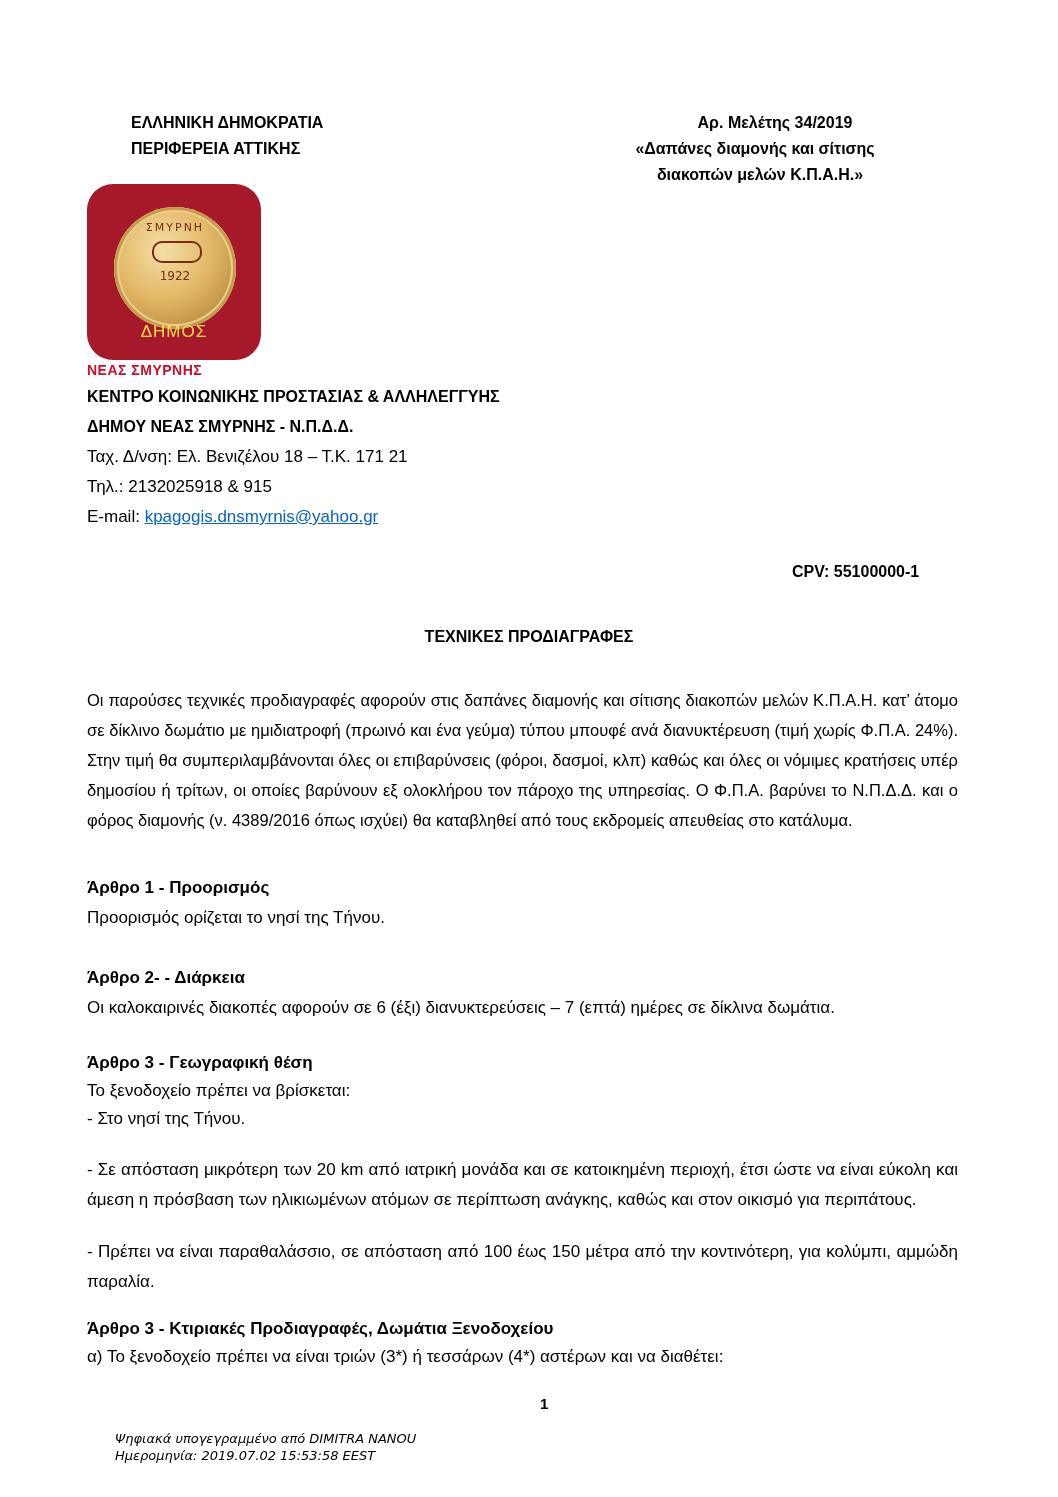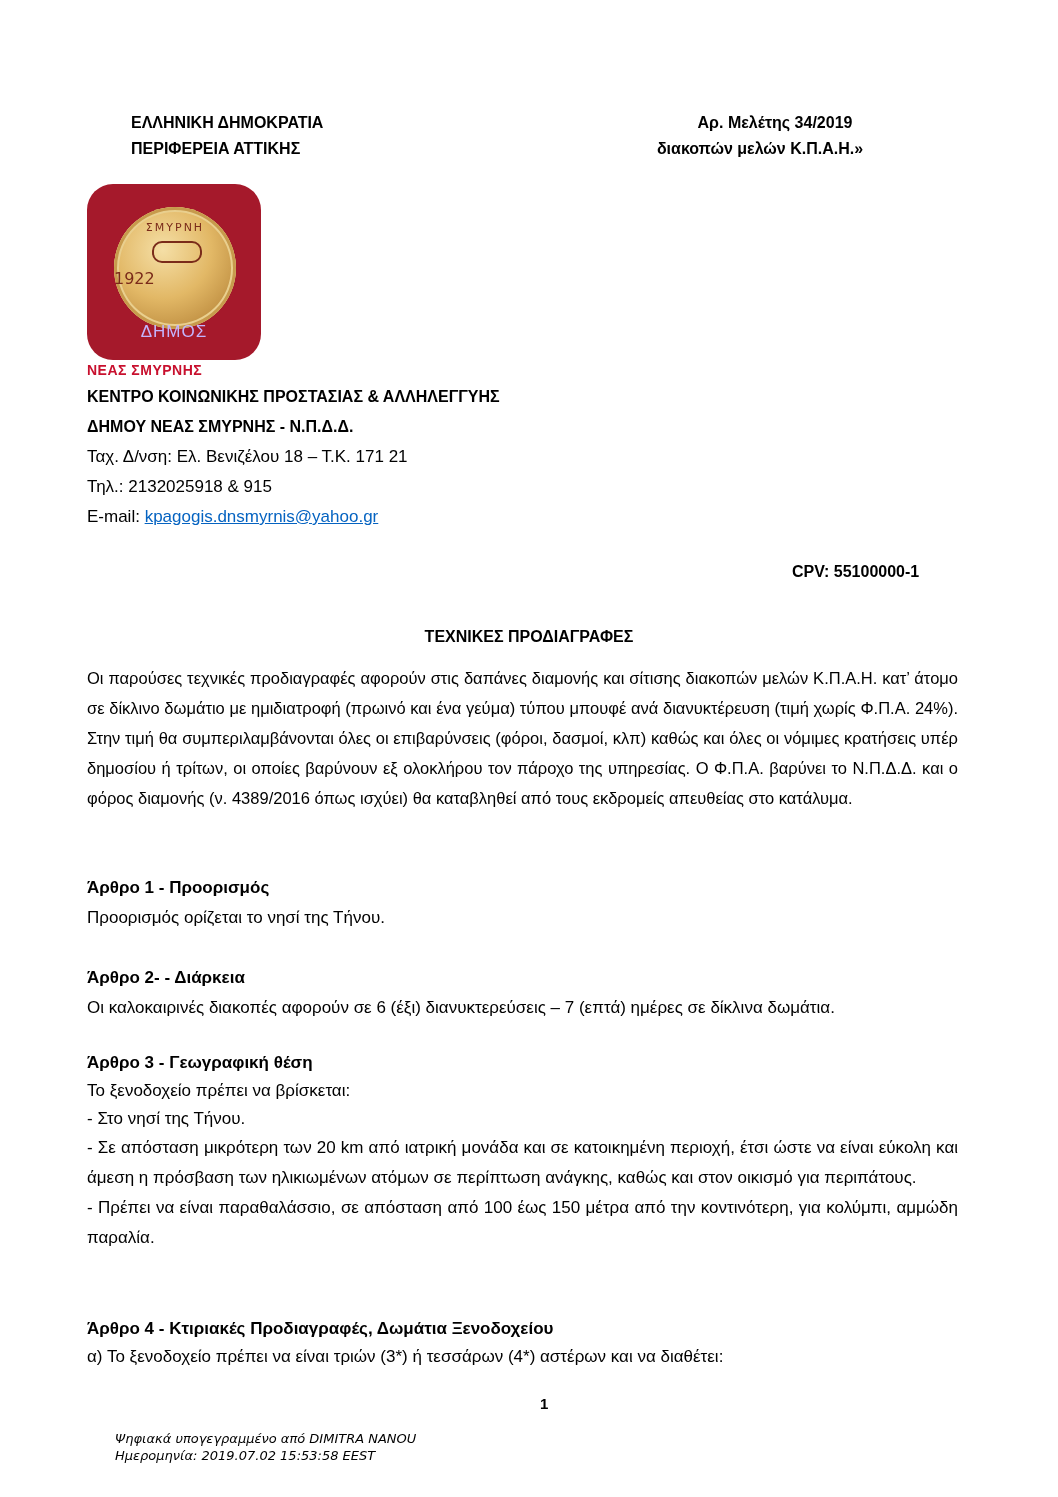--- a/index.html
+++ b/index.html
@@ -2,43 +2,44 @@
 <html><head>
 <meta charset="utf-8">
 <style>
   html, body { margin:0; padding:0; background:#ffffff; }
   body { width:1058px; height:1497px; position:relative; overflow:hidden;
          font-family:"Liberation Sans", sans-serif; color:#000; }
   .abs { position:absolute; }
   .b { font-weight:bold; }
   .hdr { font-size:16px; font-weight:bold; line-height:26px; }
   .t { font-size:17px; line-height:30px; }
-  .just { text-align:justify; text-align-last:left; }
+  .just { text-align:justify; text-align-last:left;margin-top:22px; }
   .logo { left:87px; top:184px; width:174px; height:176px; background:#a5192b;border-radius:26px; }
   .coin { position:absolute; left:27px; top:23px; width:122px; height:122px; border-radius:50%;
           background:radial-gradient(circle at 40% 35%, #f5dfa6 0%, #e2b866 45%, #b8863a 85%, #8d6426 100%);
           box-shadow: inset 0 0 0 3px #c79a4c, inset 0 0 0 5px #e9cf8e; }
-  .coin .yr { position:absolute; left:0; right:0; top:62px; text-align:left; font-size:16px; color:#7a2b1a; font-family:"DejaVu Sans", sans-serif; }
+  .coin .yr { position:absolute; left:0; right:0; top:62px; text-align:center; font-size:12px; color:#7a2b1a; font-family:"DejaVu Sans", sans-serif; }
   .coin .top { position:absolute; left:0; right:0; top:14px; text-align:center; font-size:11px; color:#7a2b1a; letter-spacing:2px; font-family:"DejaVu Sans", sans-serif; }
   .coin .col { position:absolute; left:38px; top:34px; width:46px; height:18px; border:2px solid #7a2b1a; border-radius:10px; }
-  .logo .dimos { position:absolute; left:0; right:0; bottom:18px; text-align:center; color:#c4b5fd; font-size:17px; letter-spacing:1px; }
+  .logo .dimos { position:absolute; left:0; right:0; bottom:18px; text-align:center; color:#fde047; font-size:17px; letter-spacing:1px; }
   .neas { left:87px; top:362px; font-size:14px; font-weight:bold; color:#c8102e; letter-spacing:0.5px; }
   a.mail { color:#0563c1; text-decoration:underline; }
   .sig { font-family:"DejaVu Sans", sans-serif; font-size:13px; line-height:17px;font-style:italic; }
 </style>
 </head>
 <body>
 
 <div class="abs hdr" style="left:87px; top:110px;margin-left:44px;">
   <div>ΕΛΛΗΝΙΚΗ ΔΗΜΟΚΡΑΤΙΑ</div>
   <div>ΠΕΡΙΦΕΡΕΙΑ ΑΤΤΙΚΗΣ</div>
 </div>
 
 <div class="abs hdr" style="left:610px; top:110px; width:290px; text-align:center;">
   <div style="padding-left:40px;">Αρ. Μελέτης 34/2019</div>
+  <div>«Δαπάνες διαμονής και σίτισης</div>
   <div style="padding-left:10px;">διακοπών μελών Κ.Π.Α.Η.»</div>
 </div>
 
 <div class="abs logo">
   <div class="coin">
     <div class="top">ΣΜΥΡΝΗ</div>
     <div class="col"></div>
     <div class="yr">1922</div>
   </div>
   <div class="dimos">ΔΗΜΟΣ</div>
@@ -73,21 +74,21 @@
 
 <div class="abs t" style="left:87px; top:1049px; width:871px;">
   <div class="b" style="line-height:28px;">Άρθρο 3 - Γεωγραφική θέση</div>
   <div style="line-height:28px;">Το ξενοδοχείο πρέπει να βρίσκεται:</div>
   <div style="line-height:28px;">- Στο νησί της Τήνου.</div>
   <div class="just" style="line-height:30px;">- Σε απόσταση μικρότερη των 20 km από ιατρική μονάδα και σε κατοικημένη περιοχή, έτσι ώστε να είναι εύκολη και άμεση η πρόσβαση των ηλικιωμένων ατόμων σε περίπτωση ανάγκης, καθώς και στον οικισμό για περιπάτους.</div>
   <div class="just" style="line-height:30px;">- Πρέπει να είναι παραθαλάσσιο, σε απόσταση από 100 έως 150 μέτρα από την κοντινότερη, για κολύμπι, αμμώδη παραλία.</div>
 </div>
 
 <div class="abs t" style="left:87px; top:1315px; width:871px;">
-  <div class="b" style="line-height:28px;">Άρθρο 4 - Κτιριακές Προδιαγραφές, Δωμάτια Ξενοδοχείου</div>
+  <div class="b" style="line-height:28px;">Άρθρο 3 - Κτιριακές Προδιαγραφές, Δωμάτια Ξενοδοχείου</div>
   <div style="line-height:28px;">α) Το ξενοδοχείο πρέπει να είναι τριών (3*) ή τεσσάρων (4*) αστέρων και να διαθέτει:</div>
 </div>
 
 <div class="abs b" style="left:540px; top:1395px; font-size:15px;">1</div>
 
 <div class="abs sig" style="left:115px; top:1430px;">
   <div>Ψηφιακά υπογεγραμμένο από DIMITRA NANOU</div>
   <div>Ημερομηνία: 2019.07.02 15:53:58 EEST</div>
 </div>
 

